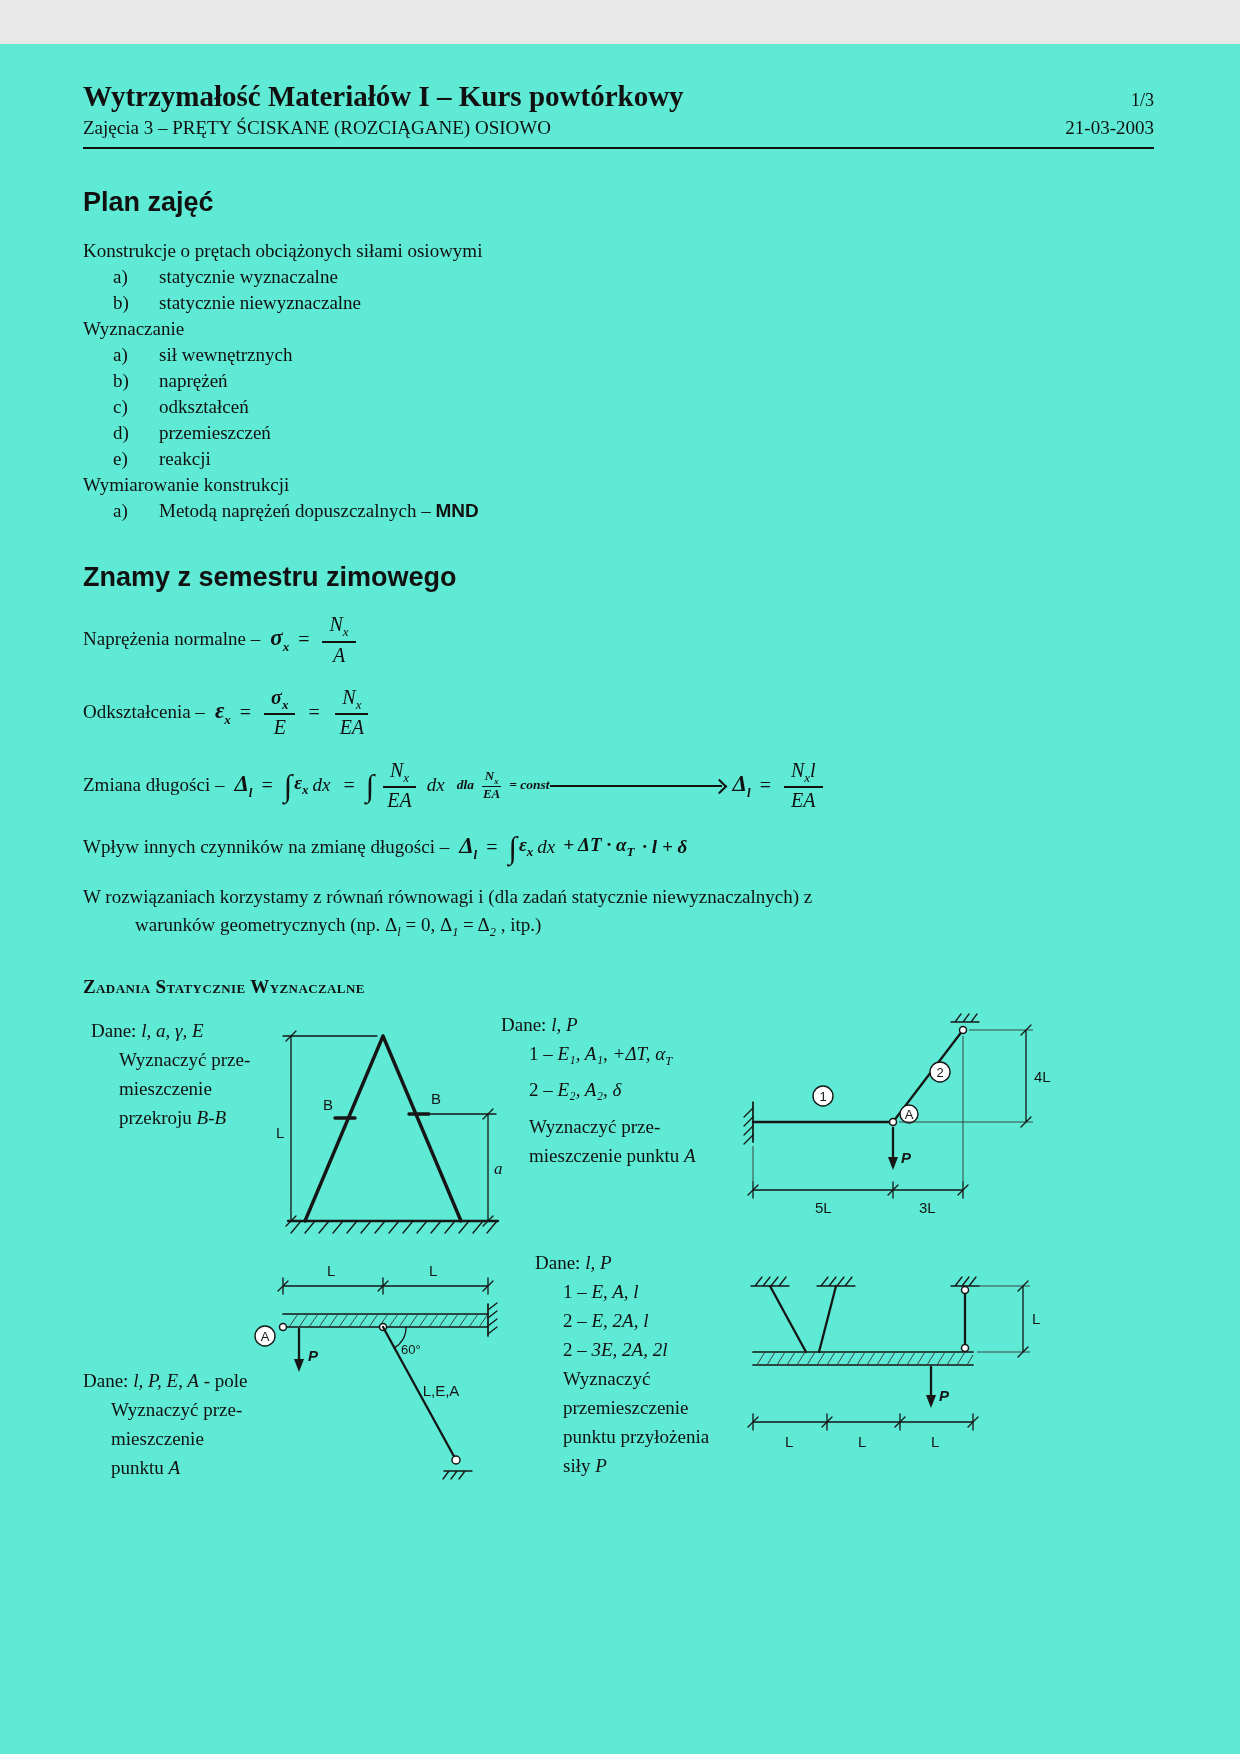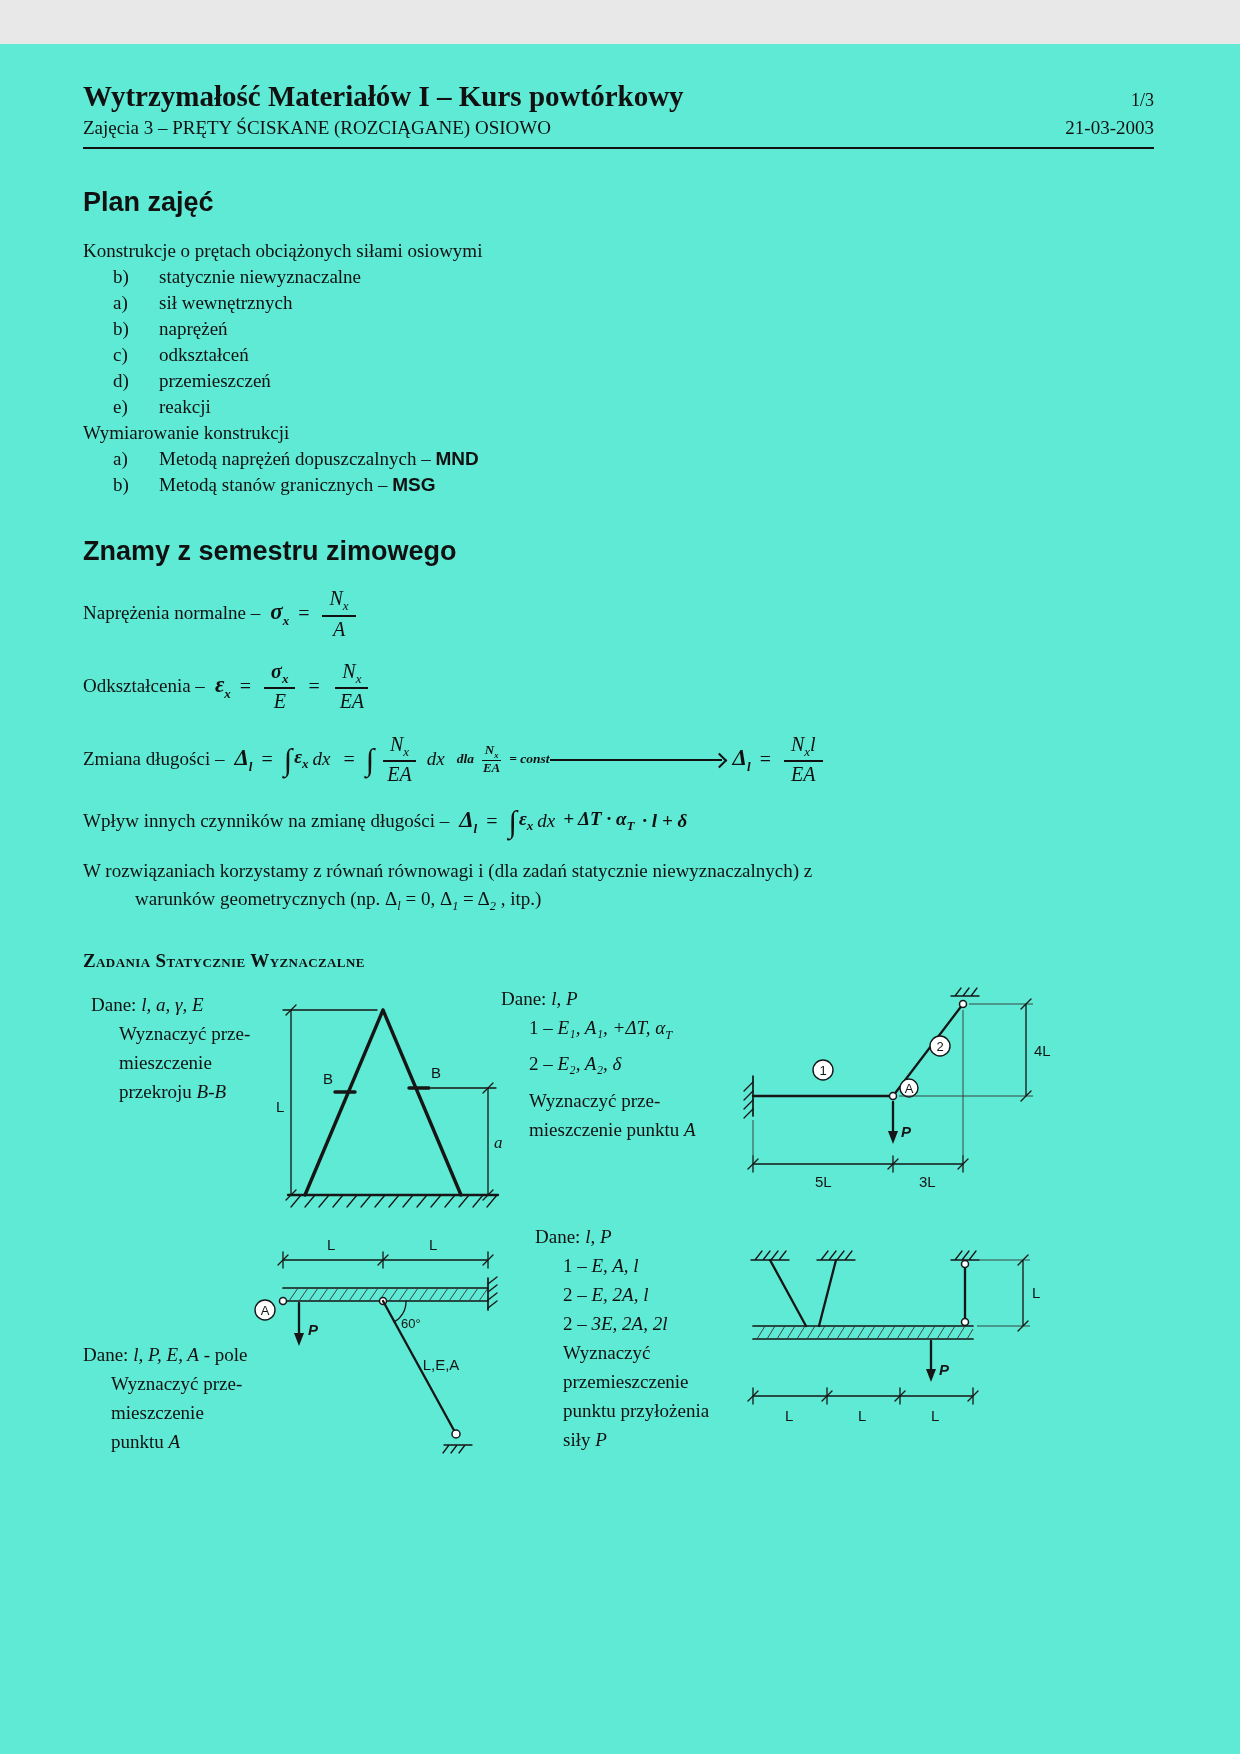--- a/index.html
+++ b/index.html
@@ -85,31 +85,32 @@
   <div class="subtitle-row">
     <span>Zajęcia 3 – PRĘTY ŚCISKANE (ROZCIĄGANE) OSIOWO</span>
     <span>21-03-2003</span>
   </div>
   <hr class="rule">
 
   <section>
     <h2>Plan zajęć</h2>
 
     <div class="group-title">Konstrukcje o prętach obciążonych siłami osiowymi</div>
+    <div class="li"><span class="marker">a)</span><span>statycznie wyznaczalne</span></div>
     <div class="li"><span class="marker">b)</span><span>statycznie niewyznaczalne</span></div>
 
+    <div class="group-title">Wyznaczanie</div>
     <div class="li"><span class="marker">a)</span><span>sił wewnętrznych</span></div>
     <div class="li"><span class="marker">b)</span><span>naprężeń</span></div>
     <div class="li"><span class="marker">c)</span><span>odkształceń</span></div>
     <div class="li"><span class="marker">d)</span><span>przemieszczeń</span></div>
     <div class="li"><span class="marker">e)</span><span>reakcji</span></div>
 
     <div class="group-title">Wymiarowanie konstrukcji</div>
     <div class="li"><span class="marker">a)</span><span>Metodą naprężeń dopuszczalnych – </span><span class="abbr">MND</span></div>
-    <div class="li"><span class="marker">b)</span><span>Metodą stanów granicznych – </span><span class="abbr">MSG</span></div>
   </section>
 
   <section>
     <h2>Znamy z semestru zimowego</h2>
 
     <div class="formula">
       <span class="flabel">Naprężenia normalne –</span>
       <span class="gsym"><span>σ</span><sub>x</sub></span>
       <span class="eq">=</span>
       <span class="frac">

